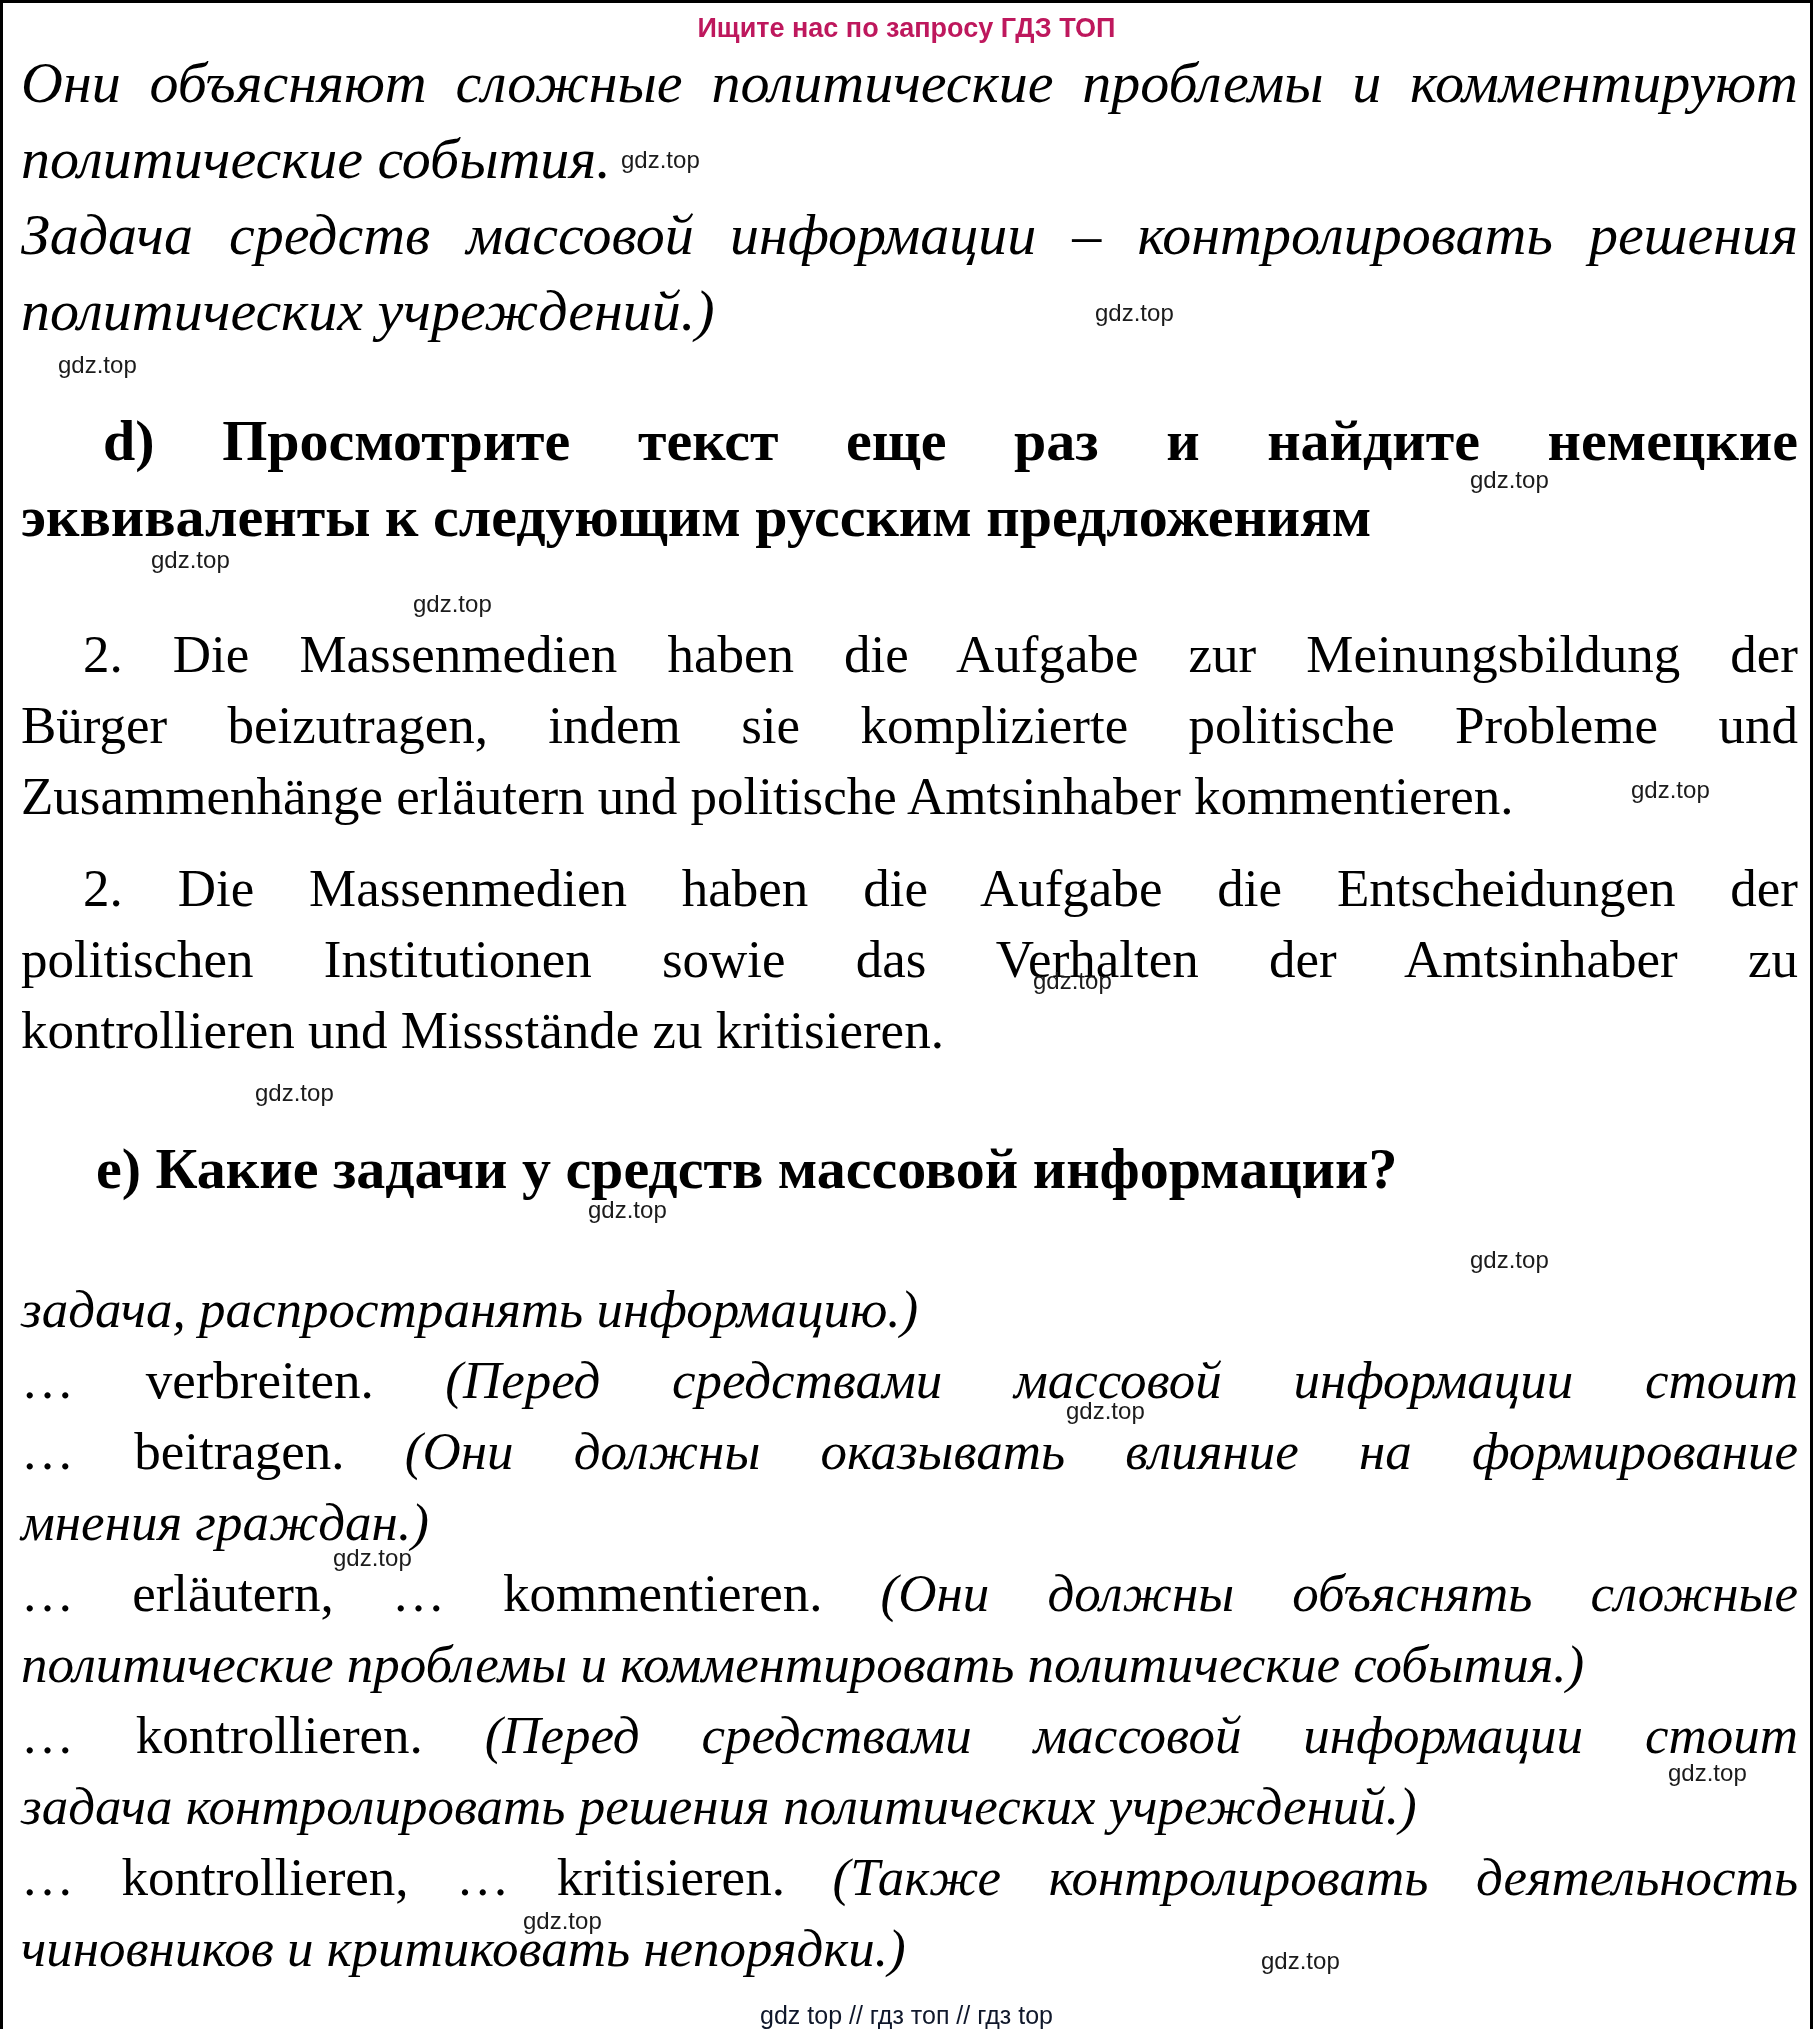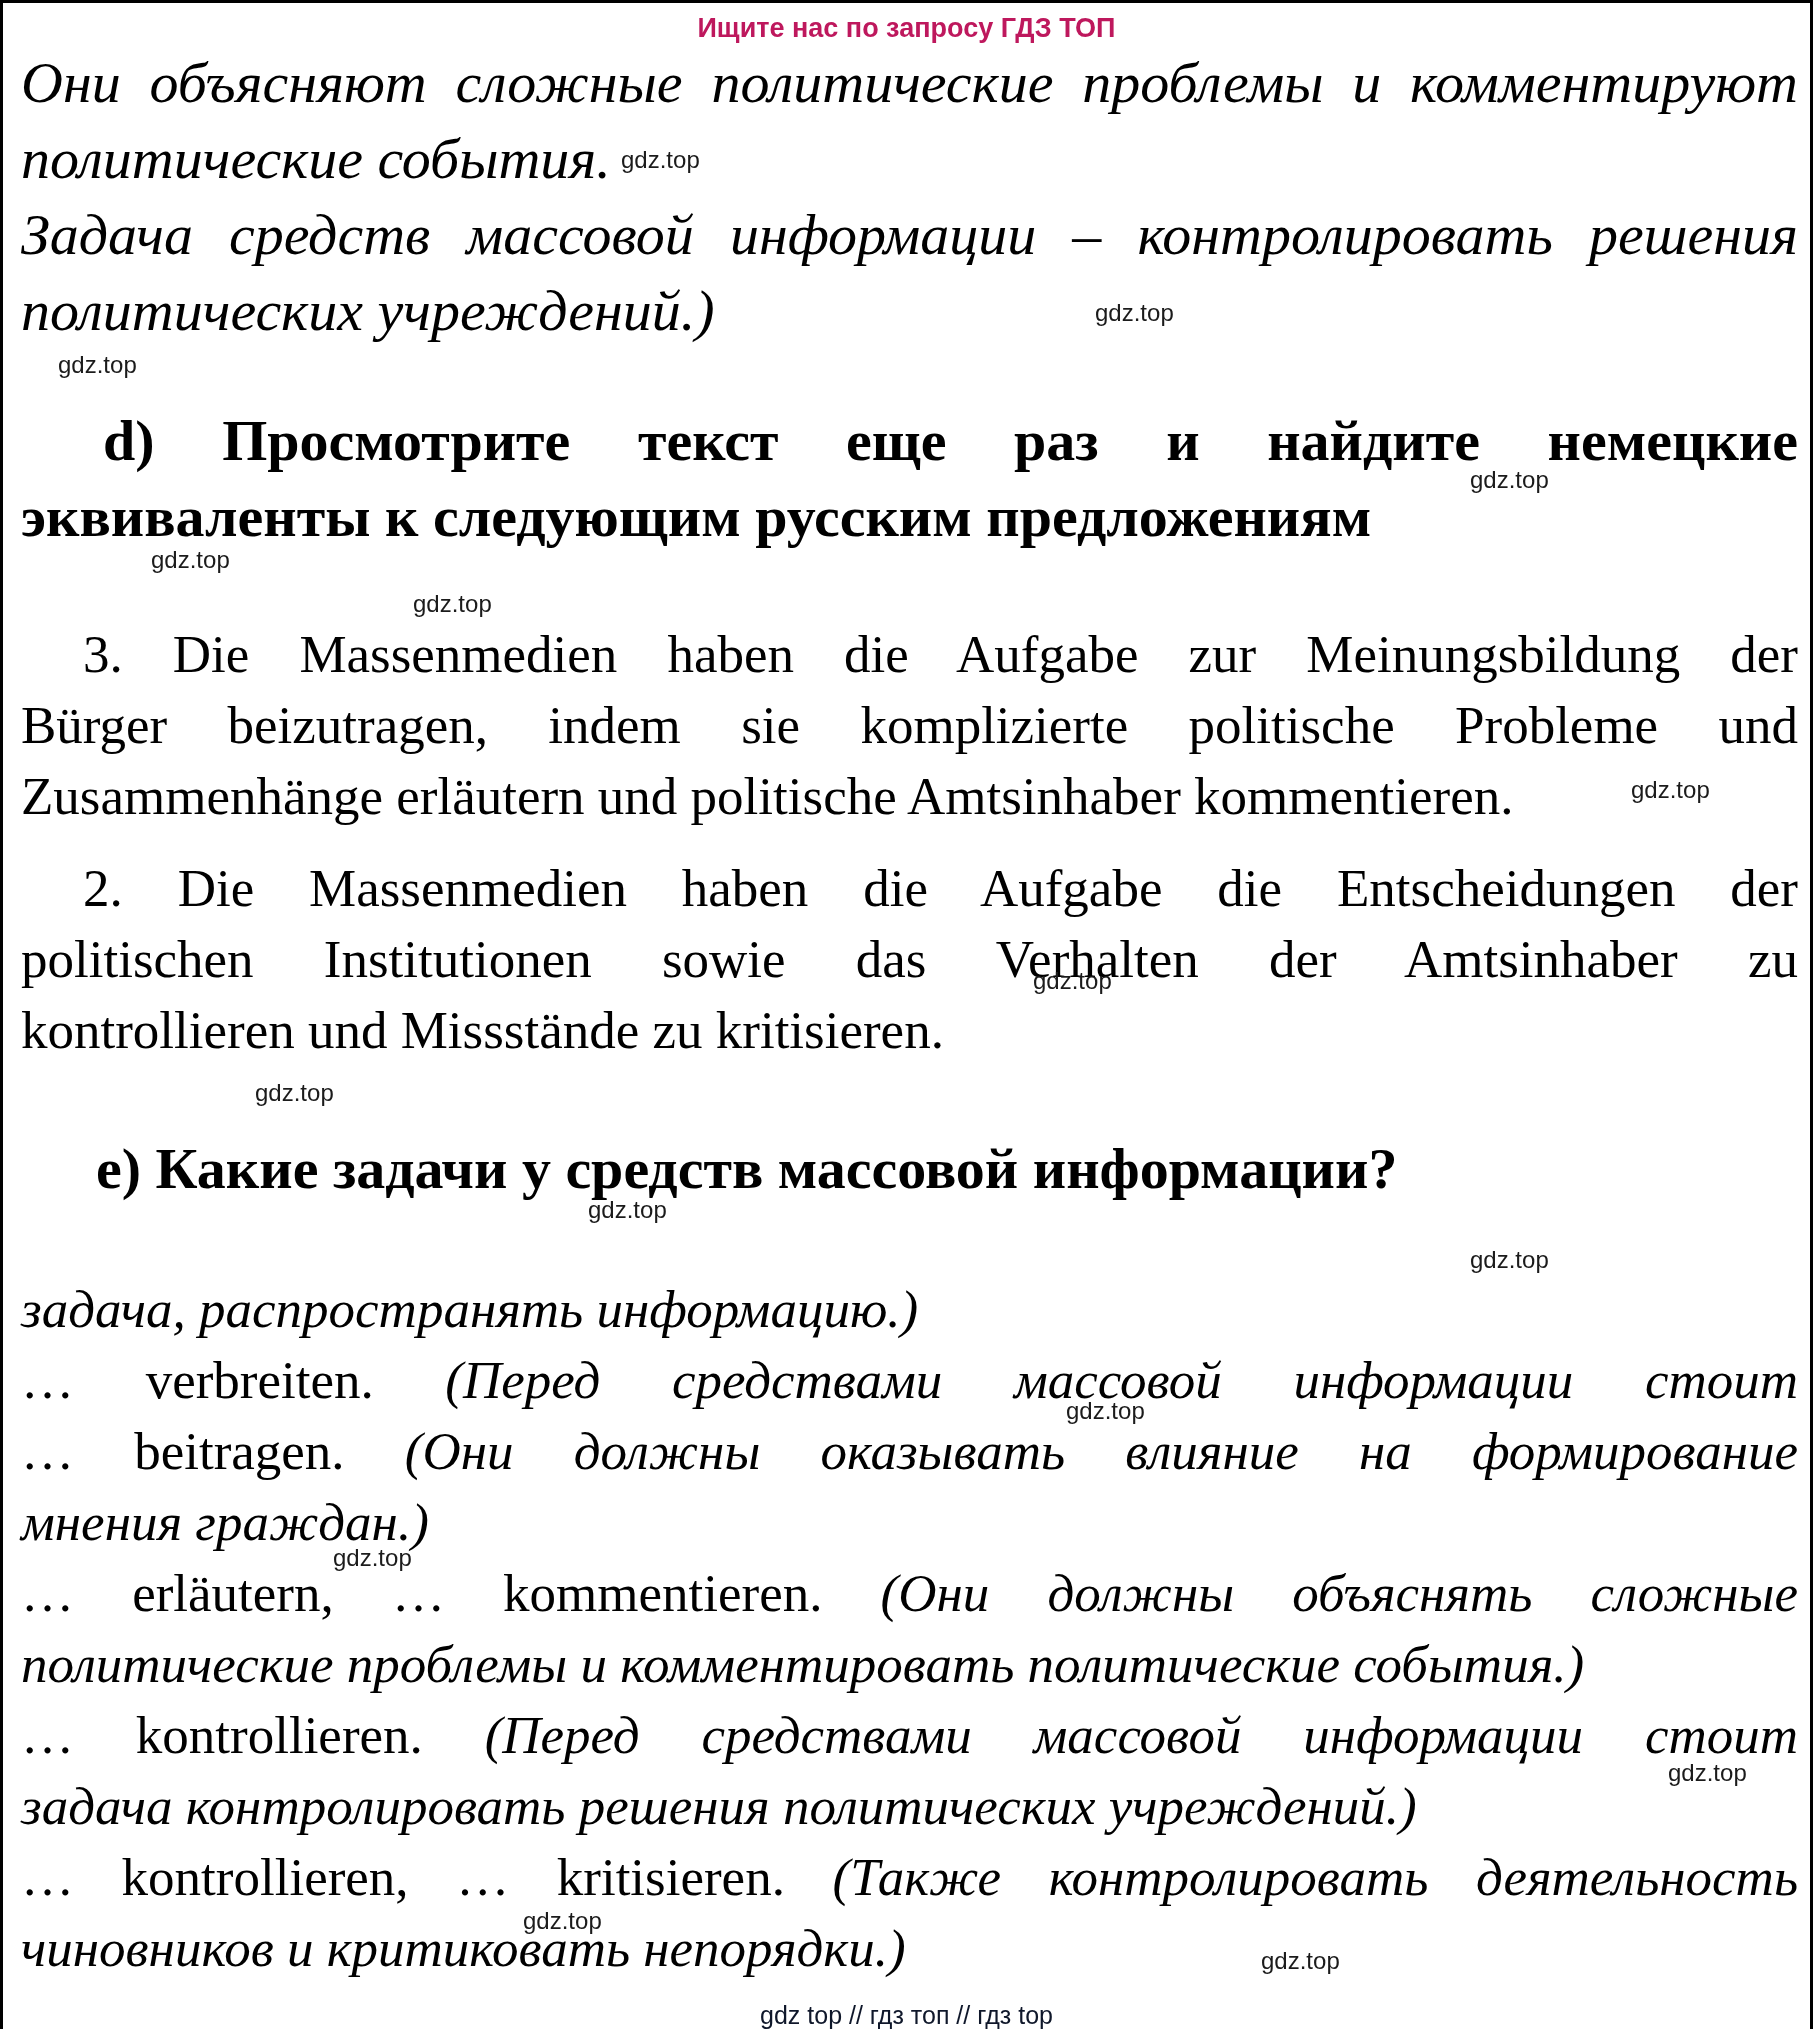--- a/index.html
+++ b/index.html
@@ -58,21 +58,21 @@
     <div class="line just">Задача средств массовой информации – контролировать решения</div>
     <div class="line">политических учреждений.)</div>
   </div>
 
   <div class="block hd" style="top:400px;">
     <div class="line just ind-d">d) Просмотрите текст еще раз и найдите немецкие</div>
     <div class="line">эквиваленты к следующим русским предложениям</div>
   </div>
 
   <div class="block" style="top:616px;">
-    <div class="line just ind-num">3. Die Massenmedien haben die Aufgabe zur Meinungsbildung der</div>
+    <div class="line just ind-num">2. Die Massenmedien haben die Aufgabe zur Meinungsbildung der</div>
     <div class="line just">Bürger beizutragen, indem sie komplizierte politische Probleme und</div>
     <div class="line">Zusammenhänge erläutern und politische Amtsinhaber kommentieren.</div>
   </div>
 
   <div class="block" style="top:850px;">
     <div class="line just ind-num">2. Die Massenmedien haben die Aufgabe die Entscheidungen der</div>
     <div class="line just">politischen Institutionen sowie das Verhalten der Amtsinhaber zu</div>
     <div class="line">kontrollieren und Missstände zu kritisieren.</div>
   </div>
 

